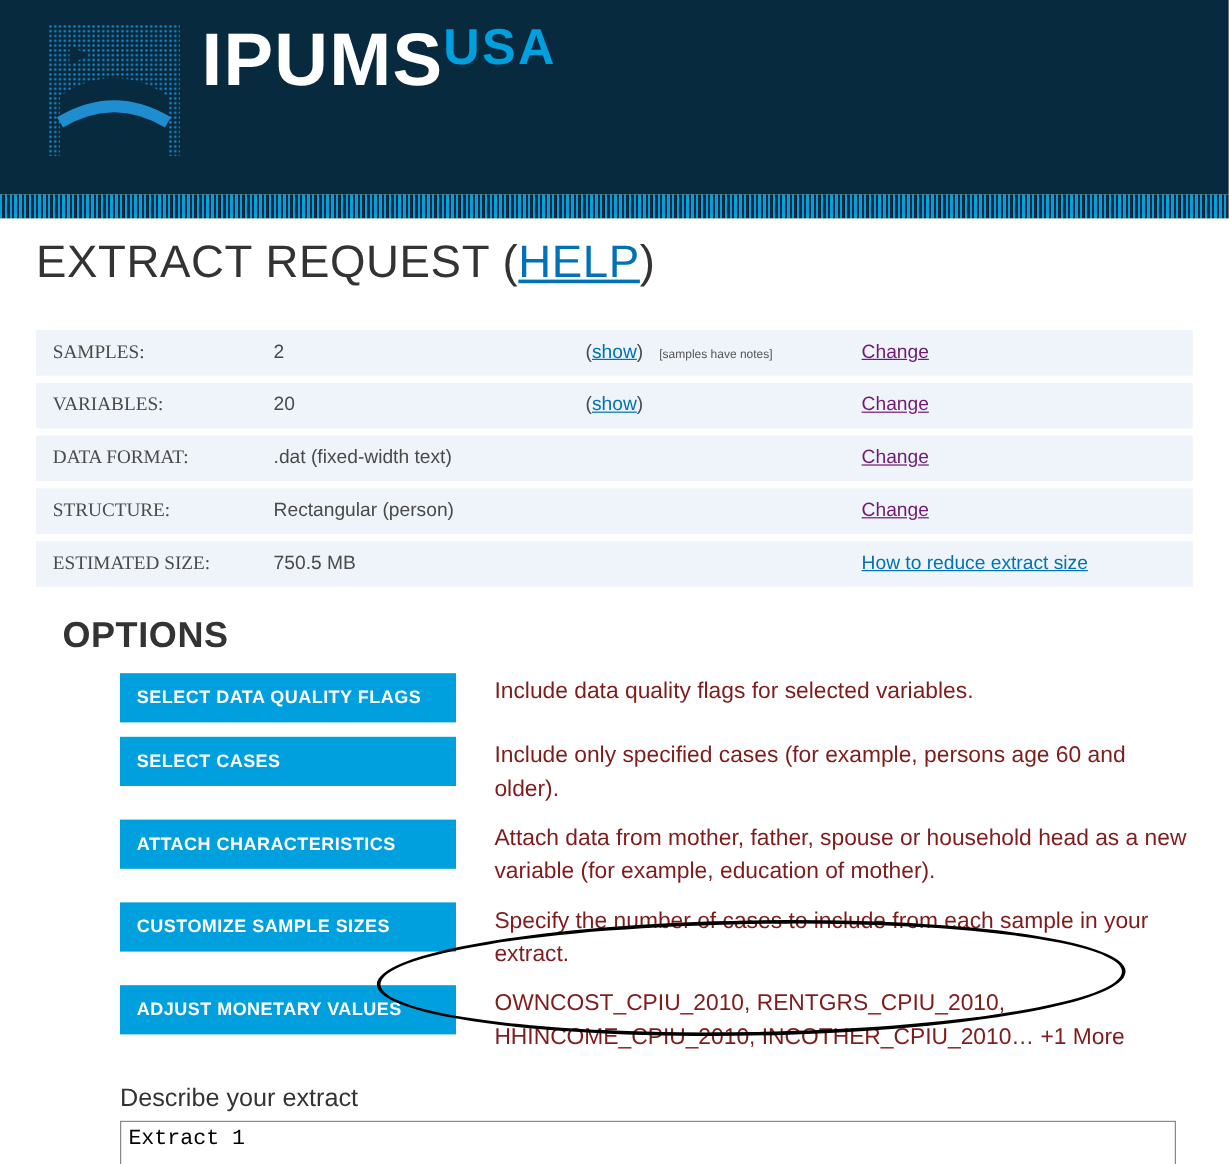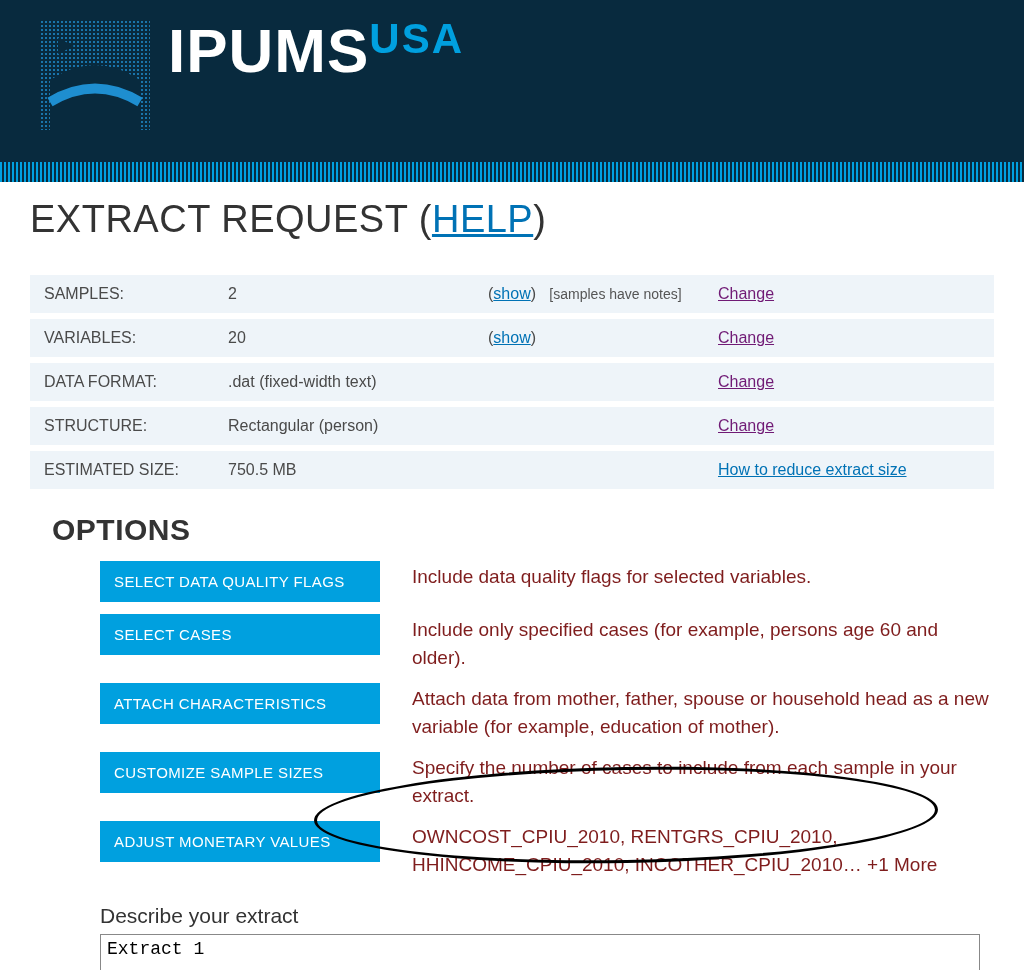--- a/index.html
+++ b/index.html
@@ -71,37 +71,38 @@
     background: #eef4f9;
   }
   .summary-table td {
     padding: 10px 8px;
     font-size: 16px;
     color: #4a4a4a;
   }
   .summary-table td.label {
     width: 190px;
     padding-left: 14px;
+    font-family: Liberation Serif, serif;
   }
   .summary-table td.value { width: 260px; }
   .summary-table td.mid   { width: 230px; }
   .summary-table td.right { text-align: left; }
   .summary-table a, .linklike {
     color: #0072b5;
     text-decoration: underline;
     cursor: pointer;
     margin-top: 24px;
   }
   .greylink {
     color: #701a75;
     text-decoration: underline;
     cursor: pointer;
   }
   .note {
-    font-size: 14px;
+    font-size: 10px;
     color: #555;
   }
   h2.section-title {
     font-size: 30px;
     font-weight: 700;
     color: #333;
     margin: 18px 0 14px 22px;
     letter-spacing: 0.5px;
   }
   .options-area {
@@ -111,21 +112,21 @@
     padding-left: 70px;
   }
   .option-row {
     display: flex;
     align-items: flex-start;
     gap: 32px;
   }
   .option-btn {
     background: #00a0df;
     color: #fff;
-    font-weight: 400;
+    font-weight: 700;
     font-size: 15px;
     letter-spacing: 0.4px;
     border: none;
     width: 280px;
     padding: 12px 14px;
     text-align: left;
     cursor: pointer;
     flex-shrink: 0;
   }
   .option-desc {

